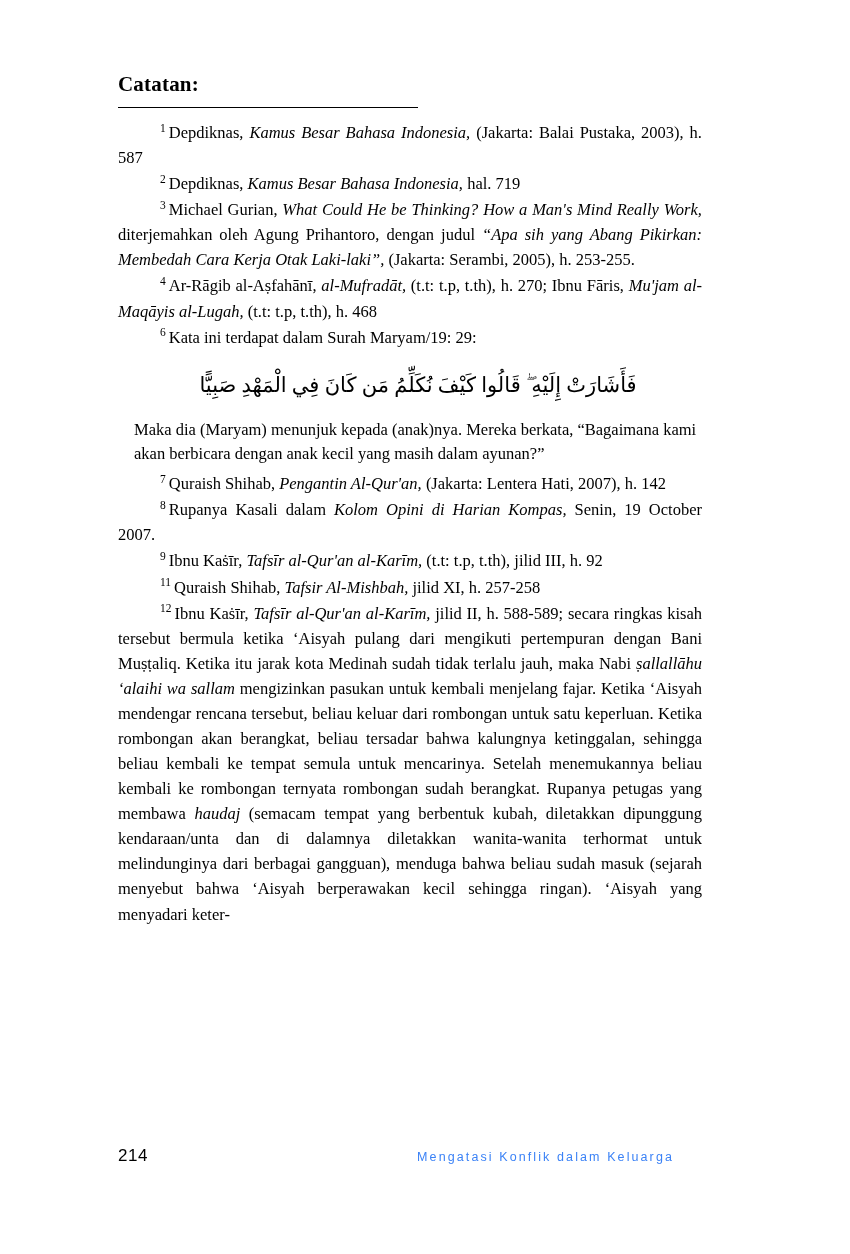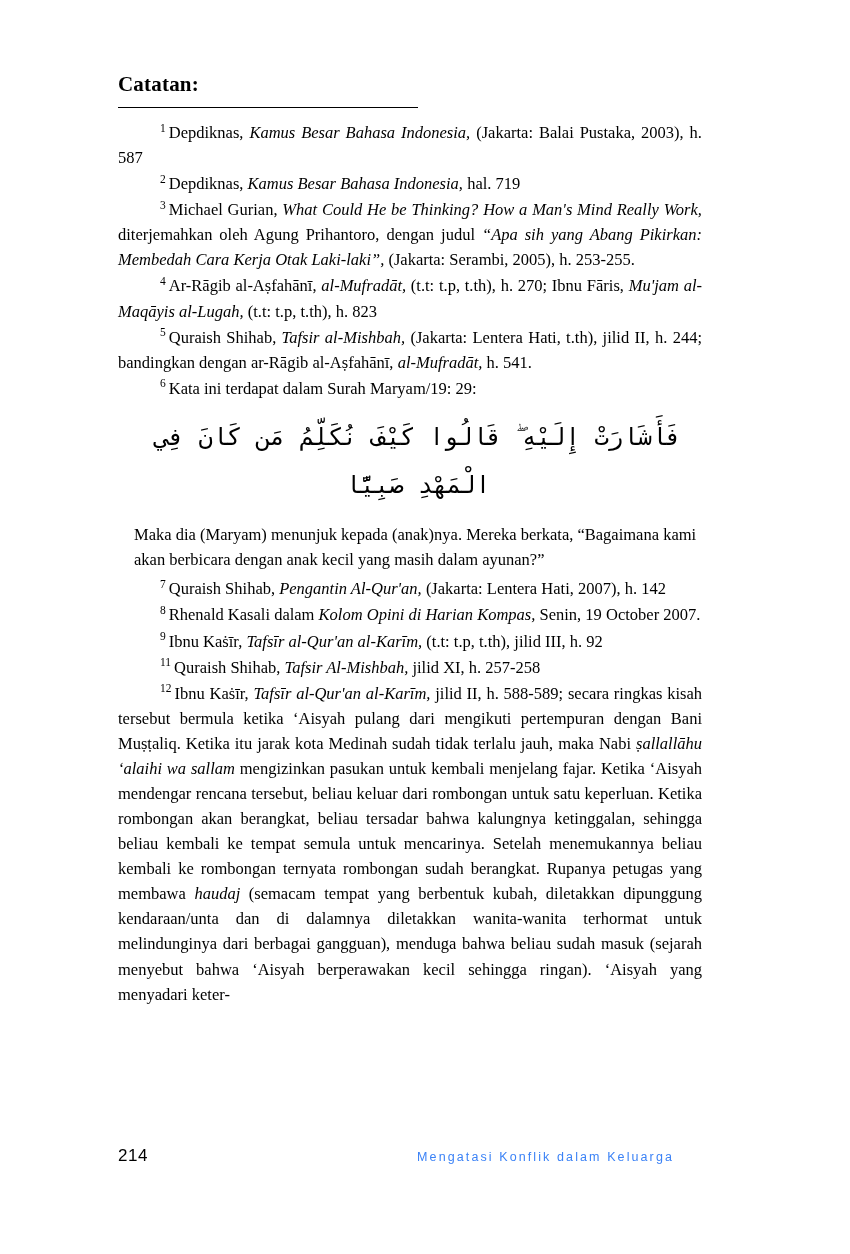--- a/index.html
+++ b/index.html
@@ -48,22 +48,22 @@
   sup.num {
     font-size: 11.5px;
     vertical-align: super;
     line-height: 0;
     margin-right: 3px;
   }
   i, em { font-style: italic; }
   .arabic {
     direction: rtl;
     text-align: center;
-    font-family: Liberation Mono, monospace;
-    font-size: 24px;
+    font-family: Liberation Serif, serif;
+    font-size: 21px;
     line-height: 2.0;
     margin: 14px 0 12px 0;
     text-indent: 0;
   }
   .translation {
     font-size: 16.5px;
     line-height: 1.5;
     text-indent: 0;
     margin: 0 0 4px 16px;
     text-align: left;
@@ -111,41 +111,38 @@
 
     <p class="note">
       <sup class="num">2</sup><span>Depdiknas, </span><i>Kamus Besar Bahasa Indonesia,</i><span> hal. 719</span>
     </p>
 
     <p class="note">
       <sup class="num">3</sup><span>Michael Gurian, </span><i>What Could He be Thinking? How a Man's Mind Really Work,</i><span> diterjemahkan oleh Agung Prihantoro, dengan judul </span><i>“Apa sih yang Abang Pikirkan: Membedah Cara Kerja Otak Laki-laki”,</i><span> (Jakarta: Serambi, 2005), h. 253-255.</span>
     </p>
 
     <p class="note">
-      <sup class="num">4</sup><span>Ar-Rāgib al-Aṣfahānī, </span><i>al-Mufradāt,</i><span> (t.t: t.p, t.th), h. 270; Ibnu Fāris, </span><i>Mu'jam al-Maqāyis al-Lugah,</i><span> (t.t: t.p, t.th), h. 823</span>
+      <sup class="num">4</sup><span>Ar-Rāgib al-Aṣfahānī, </span><i>al-Mufradāt,</i><span> (t.t: t.p, t.th), h. 270; Ibnu Fāris, </span><i>Mu'jam al-Maqāyis al-Lugah,</i><span> (t.t: t.p, t.th), h. 468</span>
     </p>
 
-    <p class="note">
-      <sup class="num">5</sup><span>Quraish Shihab, </span><i>Tafsir al-Mishbah,</i><span> (Jakarta: Lentera Hati, t.th), jilid II, h. 244; bandingkan dengan ar-Rāgib al-Aṣfahānī, </span><i>al-Mufradāt,</i><span> h. 541.</span>
-    </p>
 
     <p class="note">
       <sup class="num">6</sup><span>Kata ini terdapat dalam Surah Maryam/19: 29:</span>
     </p>
 
     <p class="arabic">فَأَشَارَتْ إِلَيْهِ ۖ قَالُوا كَيْفَ نُكَلِّمُ مَن كَانَ فِي الْمَهْدِ صَبِيًّا</p>
 
     <p class="translation">Maka dia (Maryam) menunjuk kepada (anak)nya. Mereka berkata, “Bagaimana kami akan berbicara dengan anak kecil yang masih dalam ayunan?”</p>
 
     <p class="note">
       <sup class="num">7</sup><span>Quraish Shihab, </span><i>Pengantin Al-Qur'an,</i><span> (Jakarta: Lentera Hati, 2007), h. 142</span>
     </p>
 
     <p class="note">
-      <sup class="num">8</sup><span>Rhenald Kasali dalam </span><i>Kolom Opini di Harian Kompas,</i><span> Senin, 19 October 2007.</span>
+      <sup class="num">8</sup><span>Rupanya Kasali dalam </span><i>Kolom Opini di Harian Kompas,</i><span> Senin, 19 October 2007.</span>
     </p>
 
     <p class="note">
       <sup class="num">9</sup><span>Ibnu Kaṡīr, </span><i>Tafsīr al-Qur'an al-Karīm,</i><span> (t.t: t.p, t.th), jilid III, h. 92</span>
     </p>
 
 
     <p class="note">
       <sup class="num">11</sup><span>Quraish Shihab, </span><i>Tafsir Al-Mishbah,</i><span> jilid XI, h. 257-258</span>
     </p>

